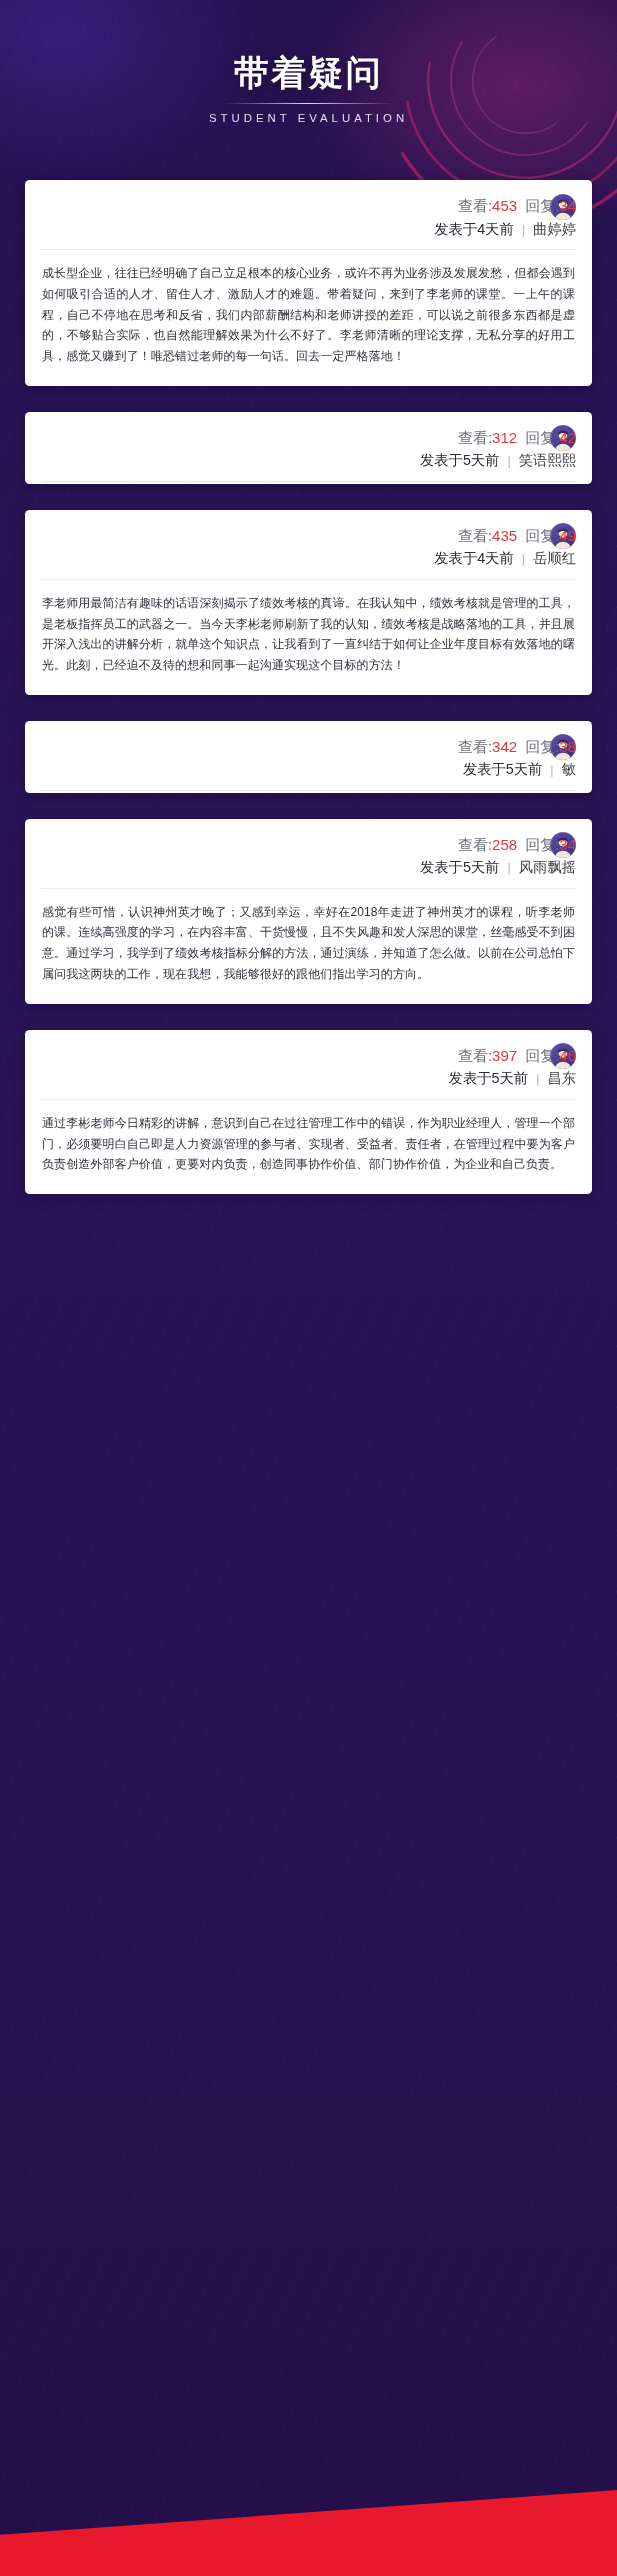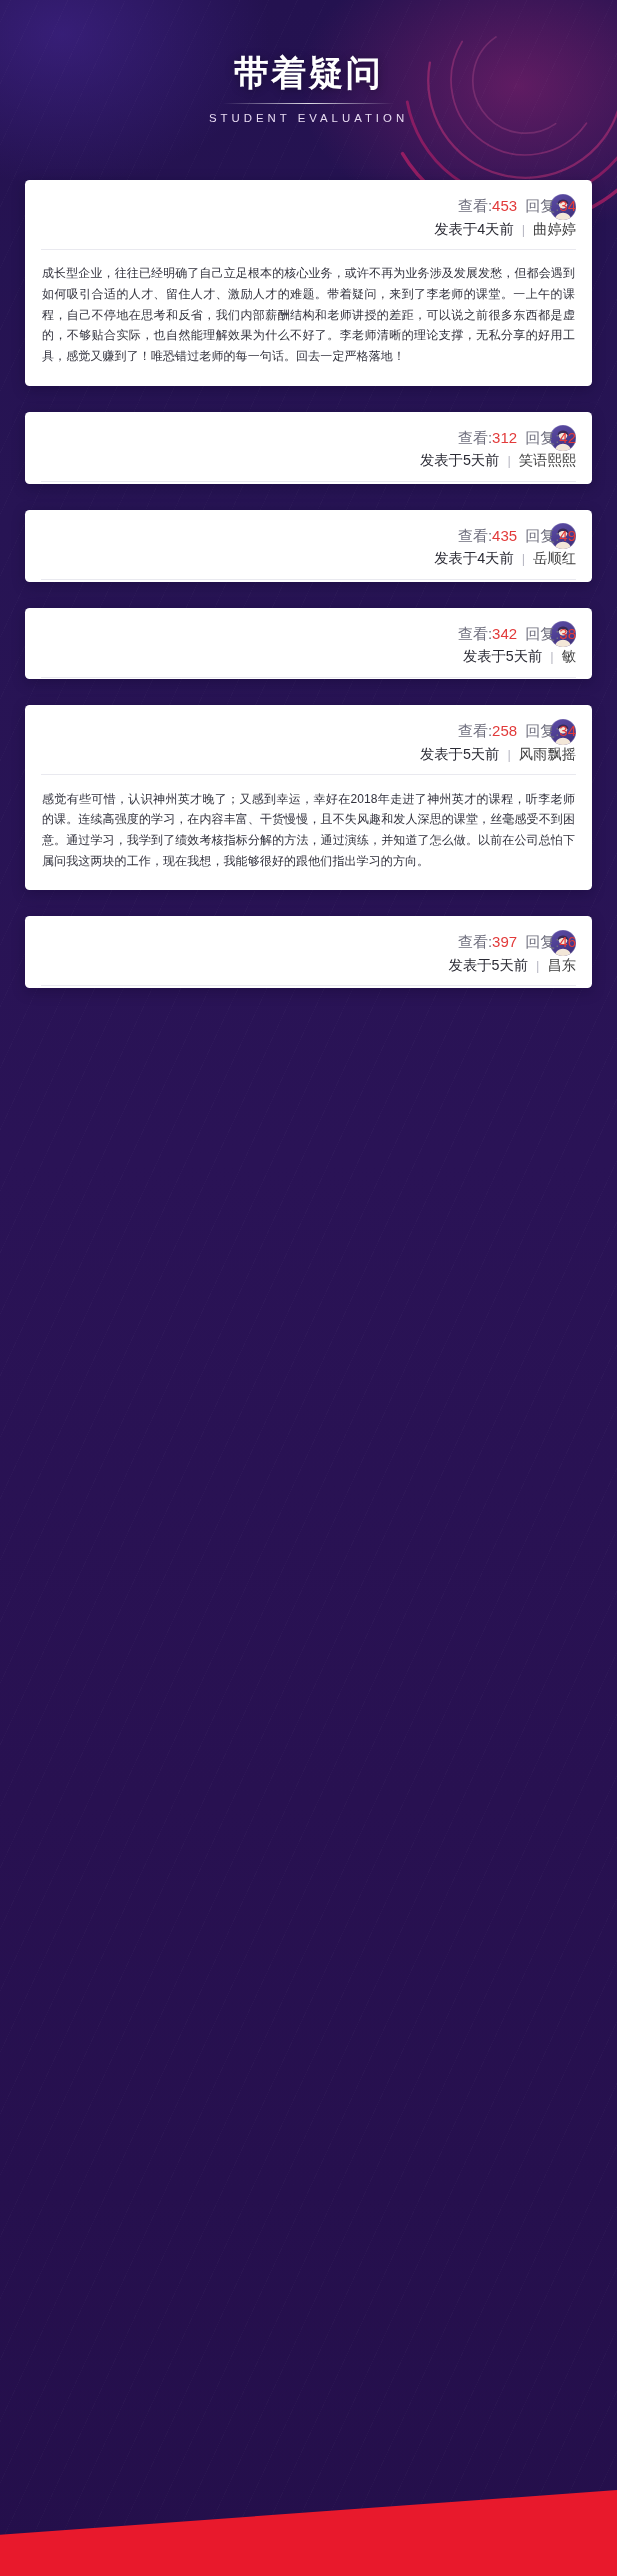--- a/index.html
+++ b/index.html
@@ -243,20 +243,21 @@
         <div class="meta">
           <span>发表于4天前</span>
           <span class="sep">|</span>
           <span class="nickname">岳顺红</span>
         </div>
         <div class="stats">
           <span>查看:</span><span class="num">435</span><span class="gap"></span><span>回复:</span><span class="num">49</span>
         </div>
       </div>
       <div class="divider"></div>
+      <div class="body">李老师用最简洁有趣味的话语深刻揭示了绩效考核的真谛。在我认知中，绩效考核就是管理的工具，是老板指挥员工的武器之一。当今天李彬老师刷新了我的认知，绩效考核是战略落地的工具，并且展开深入浅出的讲解分析，就单这个知识点，让我看到了一直纠结于如何让企业年度目标有效落地的曙光。此刻，已经迫不及待的想和同事一起沟通实现这个目标的方法！</div>
     </div>
 
     <div class="card">
       <div class="card-head">
         <div class="avatar">
           <svg viewBox="0 0 46 46" width="26" height="26" xmlns="http://www.w3.org/2000/svg">
             <circle cx="23" cy="18" r="7.5" fill="#f3e7d8"></circle>
             <path d="M9 46c0-8 6.3-13 14-13s14 5 14 13z" fill="#f3e7d8"></path>
             <path d="M14 15c2-7 16-7 18 0 1 3-1 4-2 2-3-4-11-4-14 0-1 2-3 1-2-2z" fill="#3a2a55"></path>
           </svg>
@@ -307,19 +308,20 @@
         <div class="meta">
           <span>发表于5天前</span>
           <span class="sep">|</span>
           <span class="nickname">昌东</span>
         </div>
         <div class="stats">
           <span>查看:</span><span class="num">397</span><span class="gap"></span><span>回复:</span><span class="num">46</span>
         </div>
       </div>
       <div class="divider"></div>
+      <div class="body">通过李彬老师今日精彩的讲解，意识到自己在过往管理工作中的错误，作为职业经理人，管理一个部门，必须要明白自己即是人力资源管理的参与者、实现者、受益者、责任者，在管理过程中要为客户负责创造外部客户价值，更要对内负责，创造同事协作价值、部门协作价值，为企业和自己负责。</div>
     </div>
 
   </div>
 
   <div class="footer-wedge"></div>
 </div>
 
 
 </body></html>

